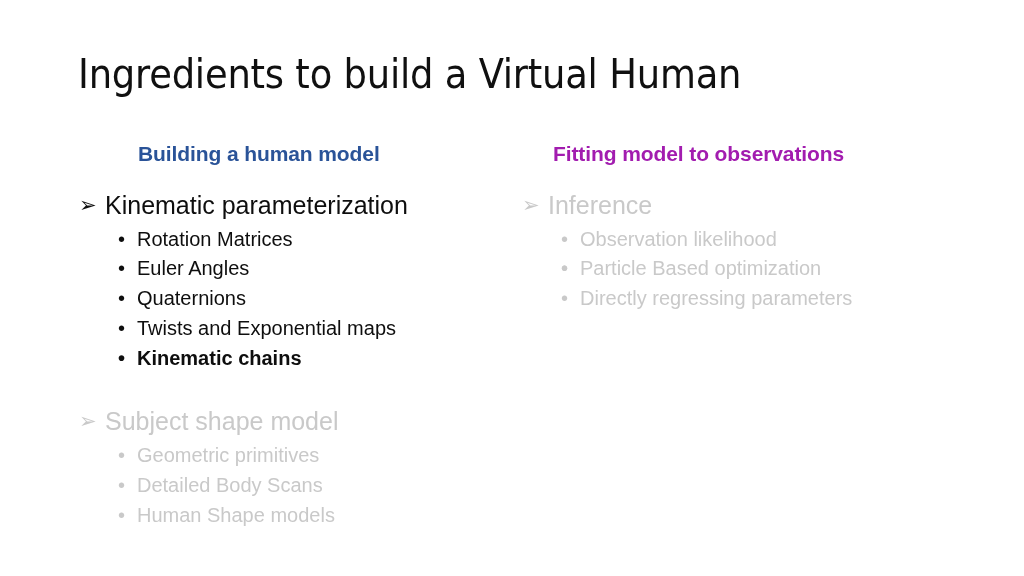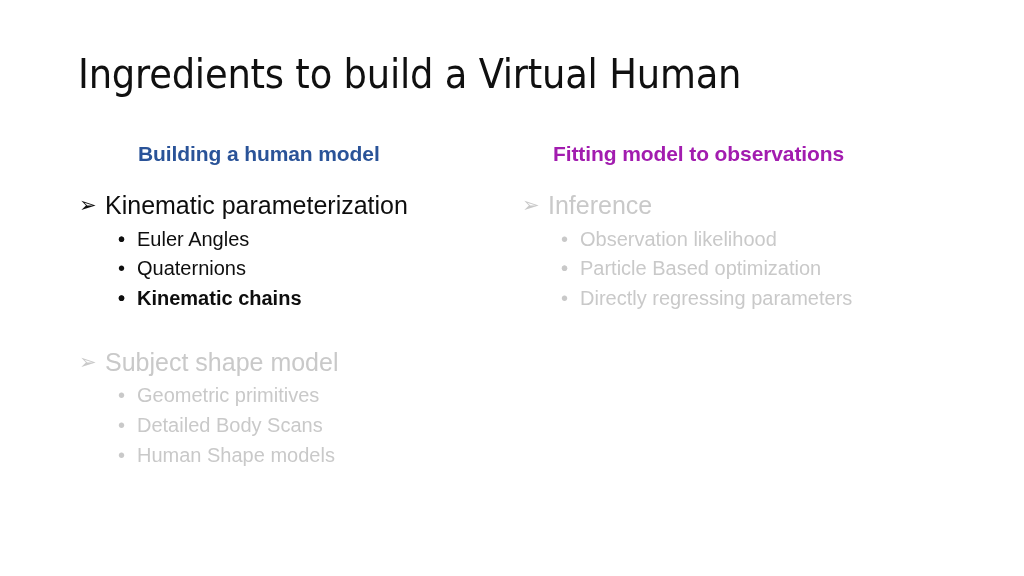--- a/index.html
+++ b/index.html
@@ -144,24 +144,24 @@
   <div id="slide-title">Ingredients to build a Virtual Human</div>
 
   <div id="heading-left" class="col-heading" style="color: rgb(42, 83, 152);">Building a human model</div>
 
   <div id="heading-right" class="col-heading" style="color: #a21caf;">Fitting model to observations</div>
 
   <div id="column-left" class="column">
       <div class="group">
         <div class="lvl1"><span class="arrow">➢</span><span>Kinematic parameterization</span></div>
         <ul class="lvl2-list">
-          <li class="lvl2"><span class="dot">•</span></li>
+          <li class="lvl2"><span class="dot">•</span><span>Rotation Matrices</span></li>
           <li class="lvl2"><span class="dot">•</span><span>Euler Angles</span></li>
           <li class="lvl2"><span class="dot">•</span><span>Quaternions</span></li>
-          <li class="lvl2"><span class="dot">•</span></li>
+          <li class="lvl2"><span class="dot">•</span><span>Twists and Exponential maps</span></li>
           <li class="lvl2 bold"><span class="dot">•</span><span>Kinematic chains</span></li>
         </ul>
       </div>
       <div class="group spaced dim">
         <div class="lvl1"><span class="arrow">➢</span><span>Subject shape model</span></div>
         <ul class="lvl2-list">
           <li class="lvl2"><span class="dot">•</span><span>Geometric primitives</span></li>
           <li class="lvl2"><span class="dot">•</span><span>Detailed Body Scans</span></li>
           <li class="lvl2"><span class="dot">•</span><span>Human Shape models</span></li>
         </ul>

